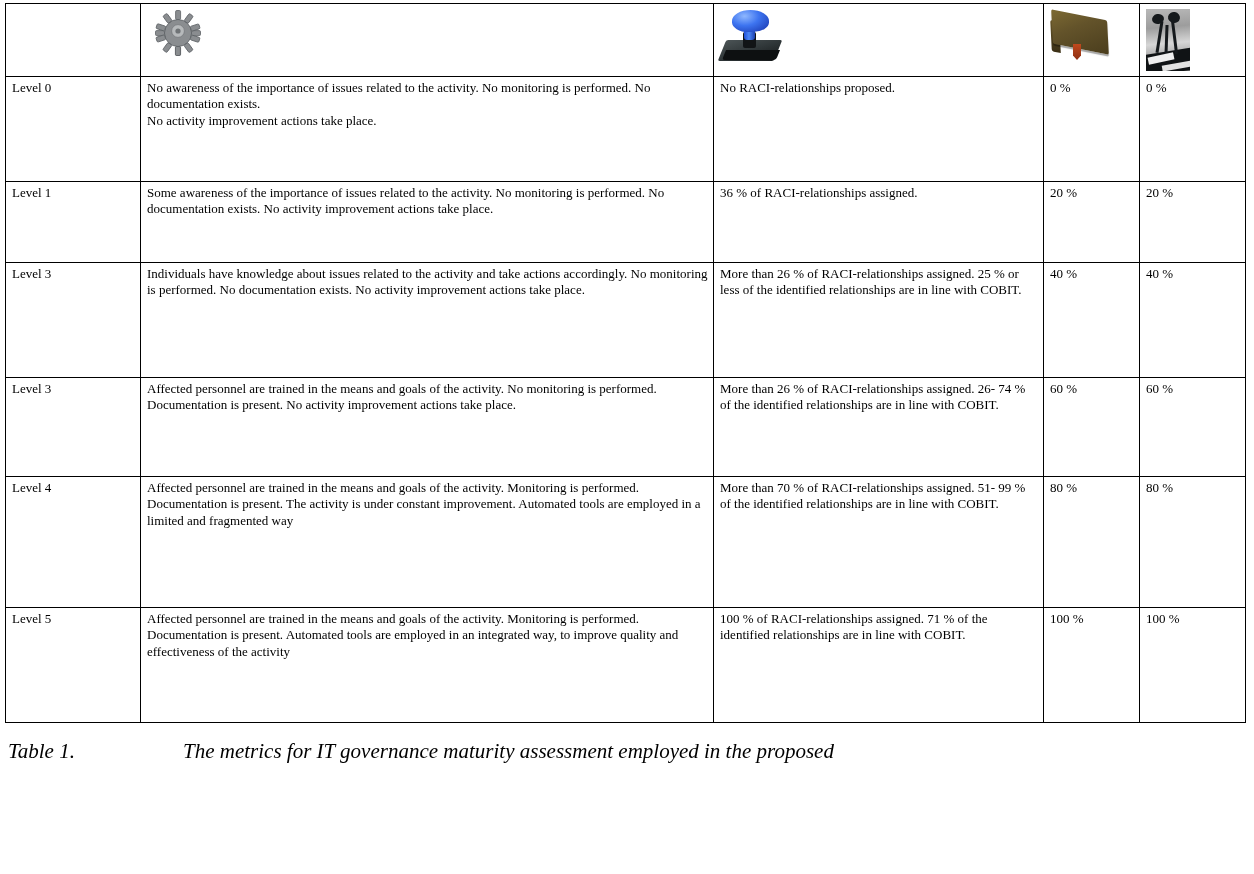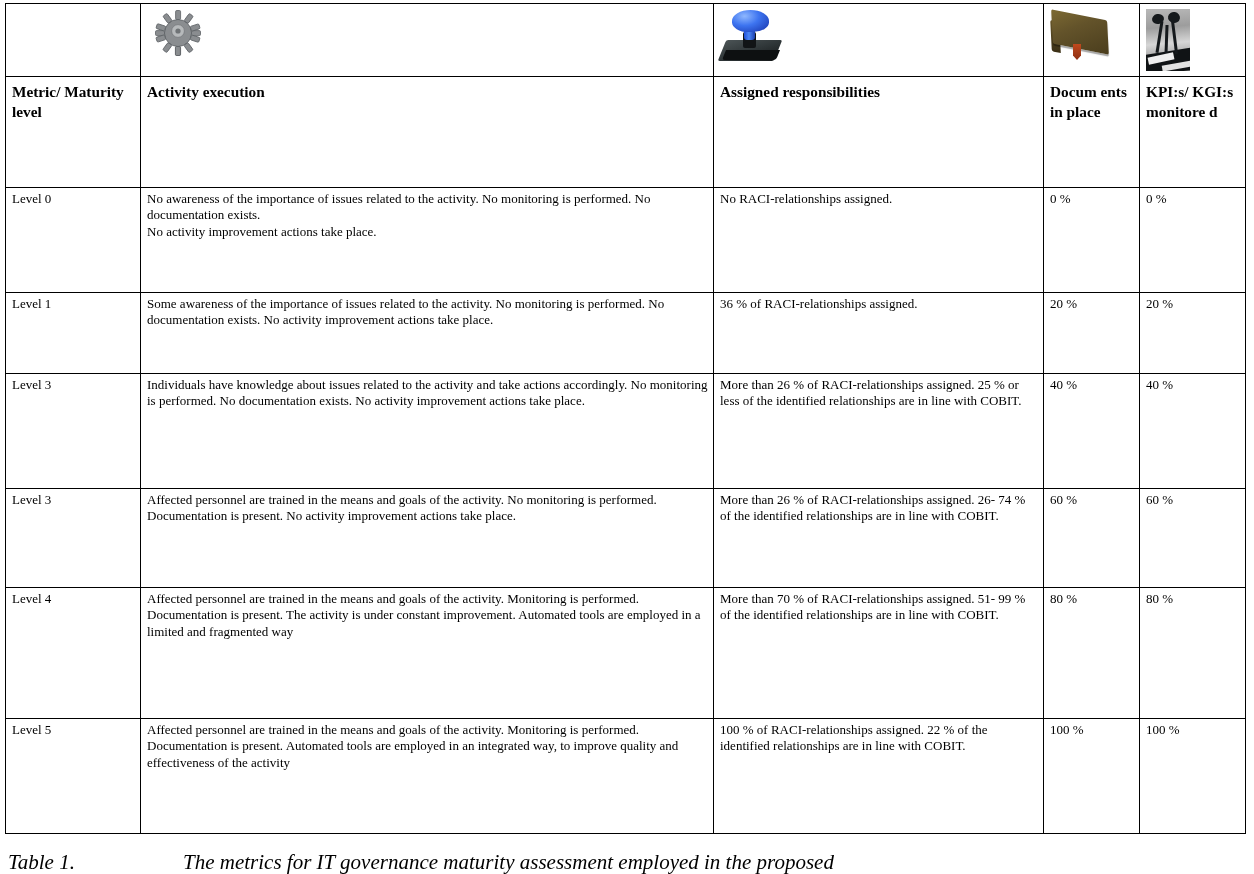--- a/index.html
+++ b/index.html
@@ -300,33 +300,26 @@
                 <i class="st3"></i>
               <i class="cy1"></i>
                 <i class="cy2"></i>
                 <i class="hl"></i>
                 <i class="hl2"></i>
             </div>
           </div>
         </td>
       </tr>
 
-      <tr class="head-row">
-        <td>Metric/ Maturity level</td>
-        <td>Activity execution</td>
-        <td>Assigned responsibilities</td>
-        <td>Docum ents in place</td>
-        <td>KPI:s/ KGI:s monitore d</td>
-      </tr>
 
       <tr class="r0">
         <td class="lvl">Level 0</td>
         <td class="act" style="white-space: pre-line;">No awareness of the importance of issues related to the activity. No monitoring is performed. No documentation exists.
 No activity improvement actions take place.</td>
-        <td class="resp">No RACI-relationships assigned.</td>
+        <td class="resp">No RACI-relationships proposed.</td>
         <td class="num">0 %</td>
         <td class="num">0 %</td>
       </tr>
 
       <tr class="r1">
         <td class="lvl">Level 1</td>
         <td class="act">Some awareness of the importance of issues related to the activity. No monitoring is performed. No documentation exists. No activity improvement actions take place.</td>
         <td class="resp">36 % of RACI-relationships assigned.</td>
         <td class="num">20 %</td>
         <td class="num">20 %</td>
@@ -352,21 +345,21 @@
         <td class="lvl">Level 4</td>
         <td class="act">Affected personnel are trained in the means and goals of the activity. Monitoring is performed. Documentation is present. The activity is under constant improvement. Automated tools are employed in a limited and fragmented way</td>
         <td class="resp">More than 70 % of RACI-relationships assigned. 51- 99 % of the identified relationships are in line with COBIT.</td>
         <td class="num">80 %</td>
         <td class="num">80 %</td>
       </tr>
 
       <tr class="r5">
         <td class="lvl">Level 5</td>
         <td class="act">Affected personnel are trained in the means and goals of the activity. Monitoring is performed. Documentation is present. Automated tools are employed in an integrated way, to improve quality and effectiveness of the activity</td>
-        <td class="resp">100 % of RACI-relationships assigned. 22 % of the identified relationships are in line with COBIT.</td>
+        <td class="resp">100 % of RACI-relationships assigned. 71 % of the identified relationships are in line with COBIT.</td>
         <td class="num">100 %</td>
         <td class="num">100 %</td>
       </tr>
 
     </tbody>
   </table>
 
   <div class="caption">
     <span class="cap-label">Table 1.</span><span>The metrics for IT governance maturity assessment employed in the proposed</span>
     

